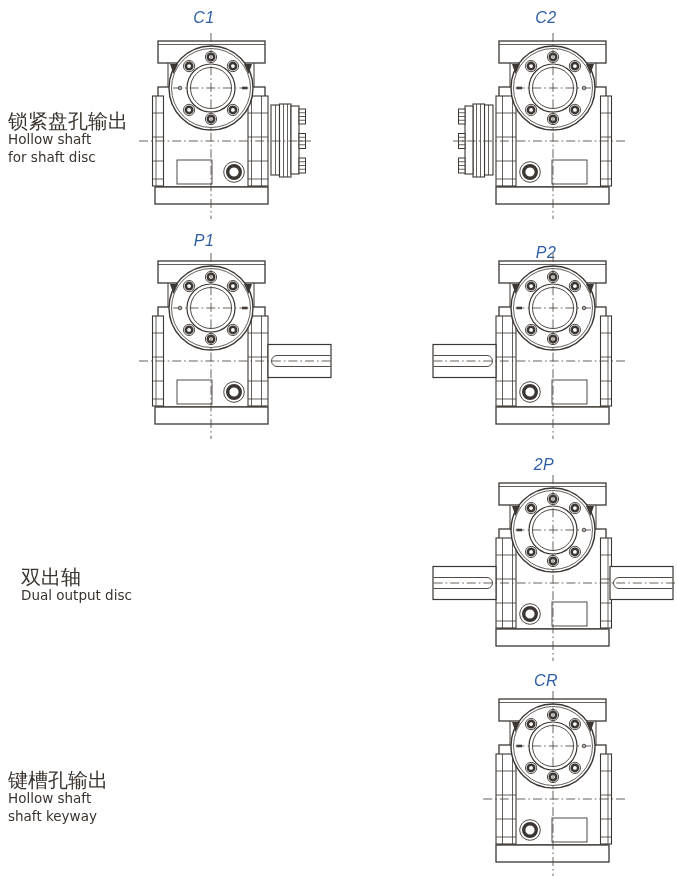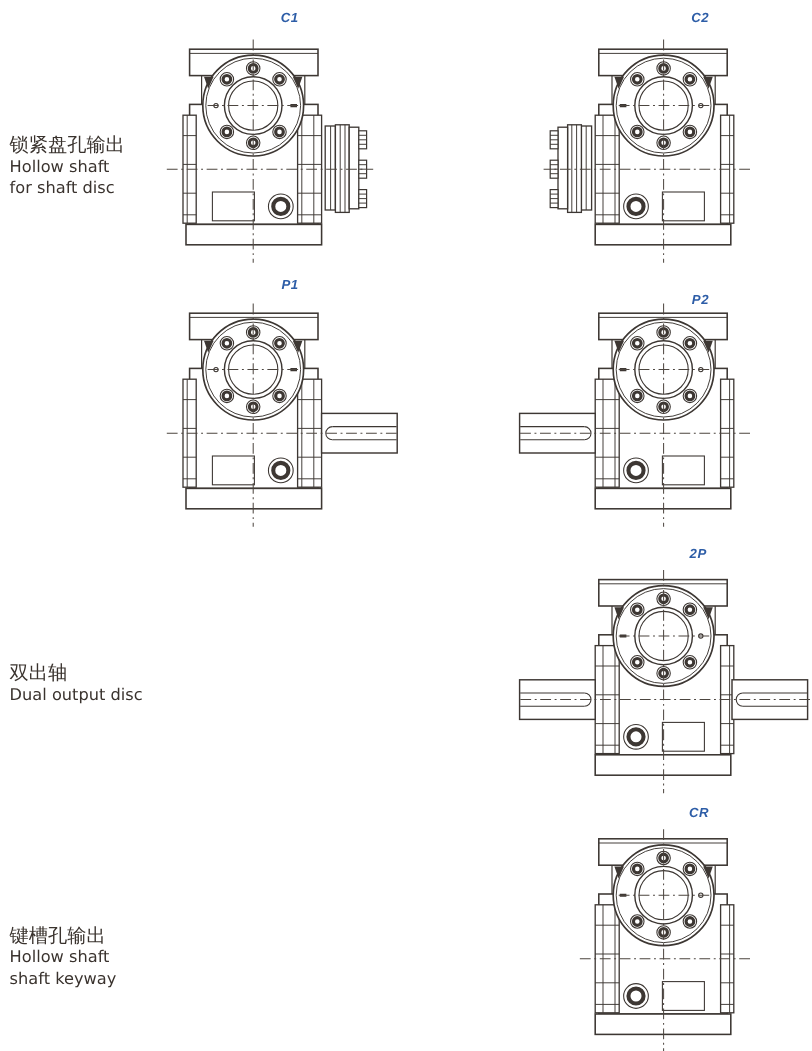--- a/index.html
+++ b/index.html
@@ -4,29 +4,29 @@
 <style>
   html,body{margin:0;padding:0;background:#fff;}
   .page{
     position:relative;width:677px;height:876px;background:#fff;overflow:hidden;
     font-family:"DejaVu Sans","Liberation Sans",sans-serif;
   }
   .caption{
     position:absolute;left:8px;color:var(--caption,#3a332e);
     font-size:13.5px;line-height:18px;white-space:nowrap;
   }
-  .caption .zh{font-size:16px;}
+  .caption .zh{font-size:20px;}
   .caption.row1{top:112px;}
   .caption.row2{top:339px;}
-  .caption.row3{top:552px;}
+  .caption.row3{top:568px;margin-left:13px;}
   .caption.row4{top:771px;}
   .fig-label{
-    position:absolute;width:90px;text-align:right;
-    color:var(--accent,#2d5da7);font-weight:bold;font-style:italic;
-    font-size:11px;letter-spacing:.5px;
+    position:absolute;width:90px;text-align:center;
+    color:var(--accent,#2d5da7);font-weight:normal;font-style:italic;
+    font-size:16px;letter-spacing:.5px;
     font-family:"Liberation Sans","DejaVu Sans",sans-serif;
   }
   svg.drawing{position:absolute;display:block;}
 </style>
 </head>
 <body>
 
 <div class="page">
 
   <div class="caption row1">

